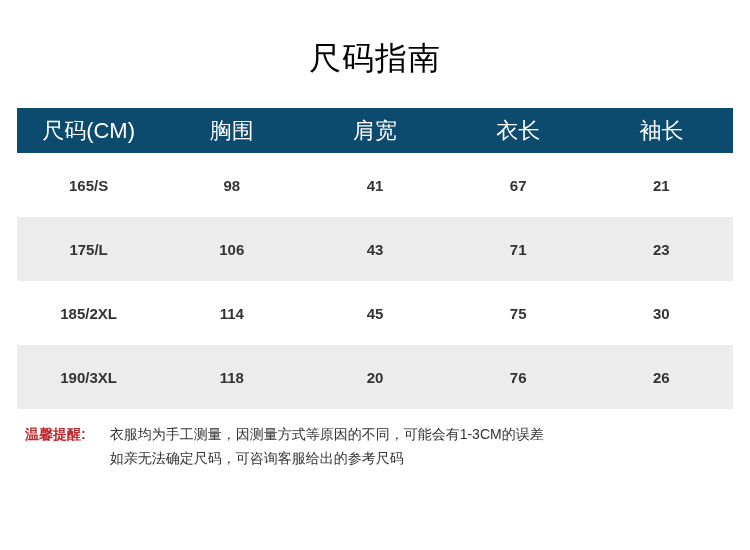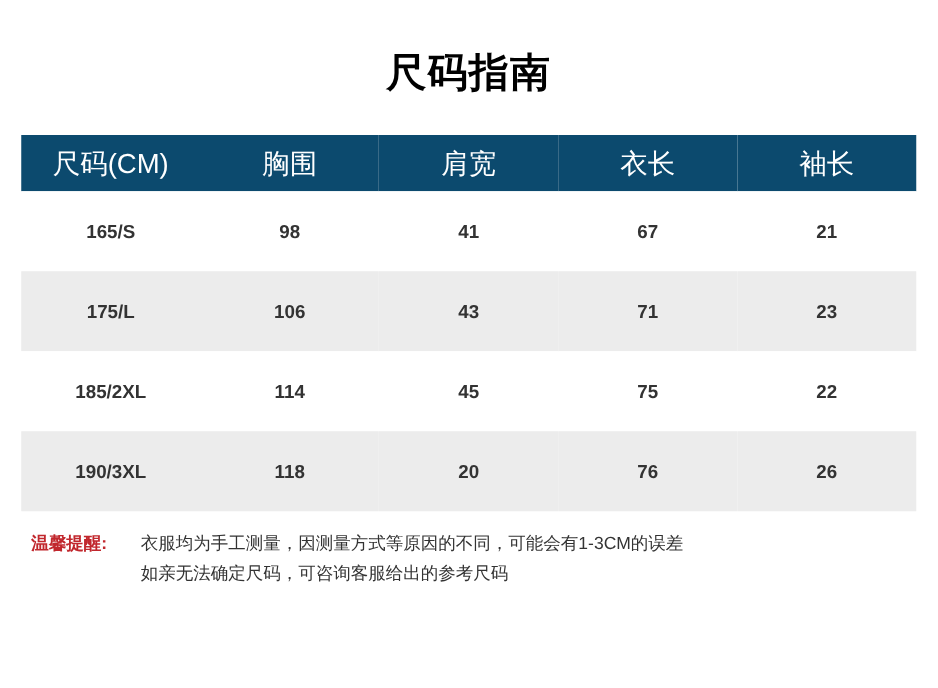--- a/index.html
+++ b/index.html
@@ -10,21 +10,21 @@
     font-family: "Liberation Sans", "DejaVu Sans", sans-serif;
     overflow: hidden;
   }
   .page { width: 750px; height: 550px; position: relative; }
 
   .page-title {
     margin: 0;
     padding-top: 38px;
     text-align: center;
     font-size: 32px;
-    font-weight: bold;
+    font-weight: normal;
     color: #000000;
     letter-spacing: 1px;
     line-height: 40px;
   }
 
   table.size-table {
     margin: 30px auto 0;
     width: 716px;
     border-collapse: collapse;
     table-layout: fixed;
@@ -48,29 +48,28 @@
   }
   table.size-table tbody tr:nth-child(even) { background: #ececec; }
   table.size-table tbody tr:nth-child(odd)  { background: #ffffff; }
 
   .note {
     display: flex;
     align-items: flex-start;
     margin: 13px 20px 0 25px;
     font-size: 14px;
     line-height: 24px;
-    gap: 26px;
   }
   .note-label {
     color: #c1272d;
     font-weight: bold;
     white-space: nowrap;
     flex: 0 0 auto;
   }
-  .note-lines { margin-left: 1px; color: #333333; }
+  .note-lines { margin-left: 24px; color: #333333; }
   .note-line { margin: 0; }
 </style>
 </head>
 <body>
 
 <div class="page">
 
   <h1 class="page-title">尺码指南</h1>
 
   <table class="size-table">
@@ -96,21 +95,21 @@
         <td>106</td>
         <td>43</td>
         <td>71</td>
         <td>23</td>
       </tr>
       <tr>
         <td>185/2XL</td>
         <td>114</td>
         <td>45</td>
         <td>75</td>
-        <td>22</td>
+        <td>30</td>
       </tr>
       <tr>
         <td>190/3XL</td>
         <td>118</td>
         <td>20</td>
         <td>76</td>
         <td>26</td>
       </tr>
     </tbody>
   </table>

